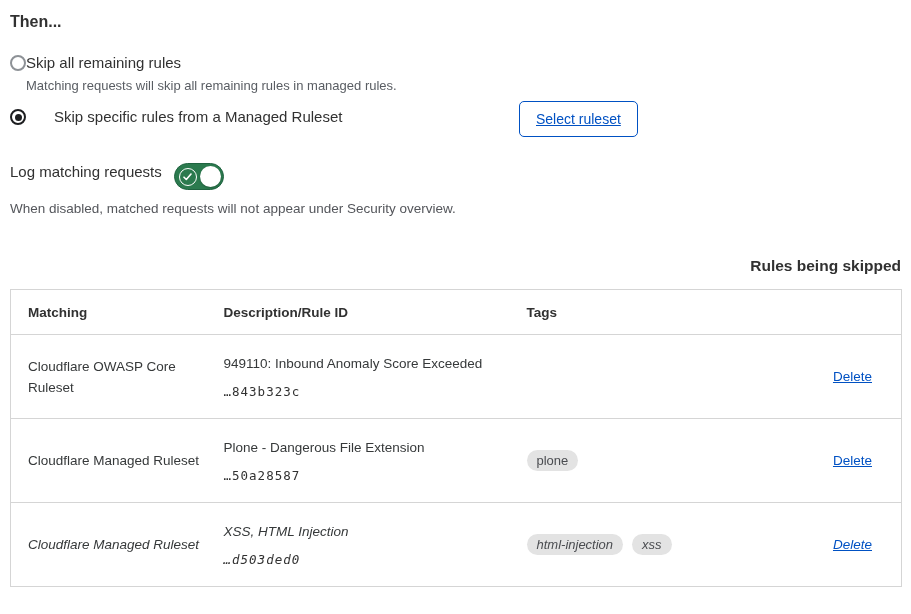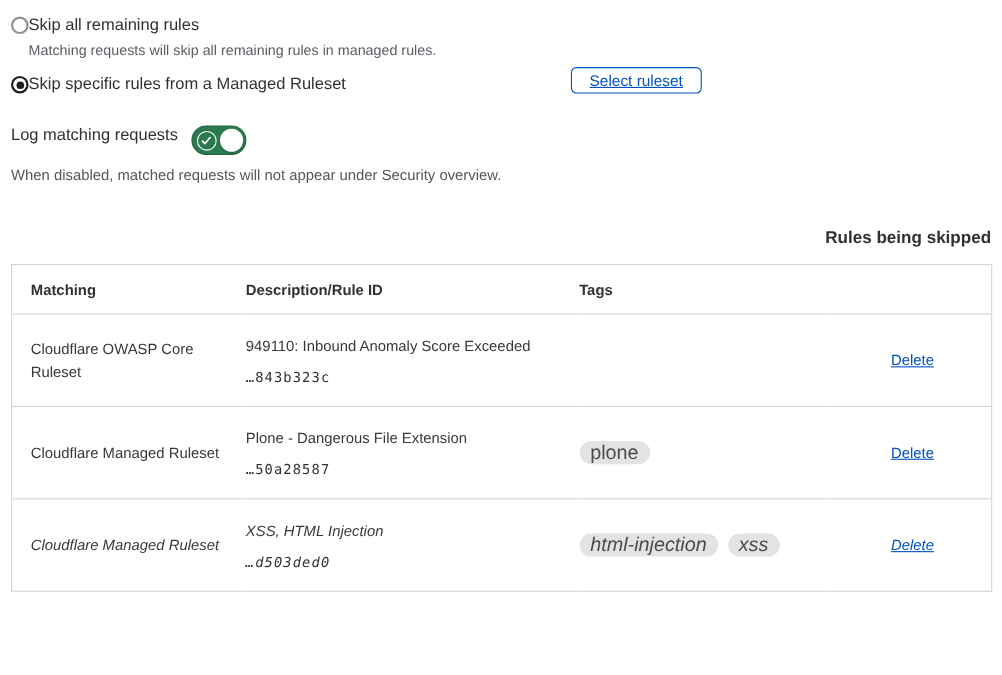--- a/index.html
+++ b/index.html
@@ -38,24 +38,24 @@
     position: absolute;
     left: 2.5px; top: 2.5px; right: 2.5px; bottom: 2.5px;
     background: #1d1e20;
     border-radius: 50%;
   }
   .option-text { }
   .option-label { font-size: 15px; line-height: 22px; color: #313131; cursor: pointer; }
   .option-desc { font-size: 13px; line-height: 20px; color: #595d63; margin-top: 2px; }
 
   .option-row2 { display: flex; align-items: flex-start; margin-bottom: 0; }
-  .option-row2 .option { flex: 0 0 509px; margin-bottom: 0; }
+  .option-row2 .option { flex: 0 0 509px; margin-bottom: 0; gap: 28px; }
   .select-btn {
     margin-top: -5px;
-    height: 24px;
+    height: 36px;
     padding: 0 16px;
     background: #ffffff;
     border: 1px solid #0051c3;
     border-radius: 5px;
     color: #0051c3;
     font-family: "Liberation Sans", sans-serif;
     font-size: 14px;
     text-decoration: underline;
     cursor: pointer;
   }
@@ -115,53 +115,54 @@
   }
   table.rules td {
     height: 84px;
     vertical-align: middle;
     font-size: 13.5px;
     color: #36393a;
     border-bottom: 1px solid #d5d5d5;
   }
   table.rules tbody tr:last-child td { border-bottom: none; font-style: italic; }
   table.rules th.col-ruleset, table.rules td.col-ruleset { padding-left: 17px; }
-  table.rules td.col-delete, table.rules th.col-delete { text-align: right; padding-right: 52px; }
+  table.rules td.col-delete, table.rules th.col-delete { text-align: right; padding-right: 29px; }
 
   .ruleset-name { max-width: 172px; line-height: 21px; }
   .desc-line { line-height: 18px; }
   .rule-id {
     font-family: "DejaVu Sans Mono", monospace;
     font-size: 12.5px;
     letter-spacing: 1px;
     color: #313131;
     margin-top: 11px;
   }
   .pill {
     display: inline-block;
     background: #e3e3e3;
     color: #4a4c50;
-    font-size: 18px;
+    font-size: 13px;
     line-height: 21px;
     padding: 0 10px;
     border-radius: 11px;
     margin-right: 9px;
   }
   .delete-link {
     color: #0051c3;
     text-decoration: underline;
     font-size: 13.5px;
     cursor: pointer;
   }
 </style>
 </head>
 <body>
 
 <div class="page">
 
+  <h2 class="then-heading">Then...</h2>
 
   <div class="option">
     <span class="radio"></span>
     <div class="option-text">
       <div class="option-label">Skip all remaining rules</div>
       <div class="option-desc">Matching requests will skip all remaining rules in managed rules.</div>
     </div>
   </div>
 
   <div class="option-row2">

